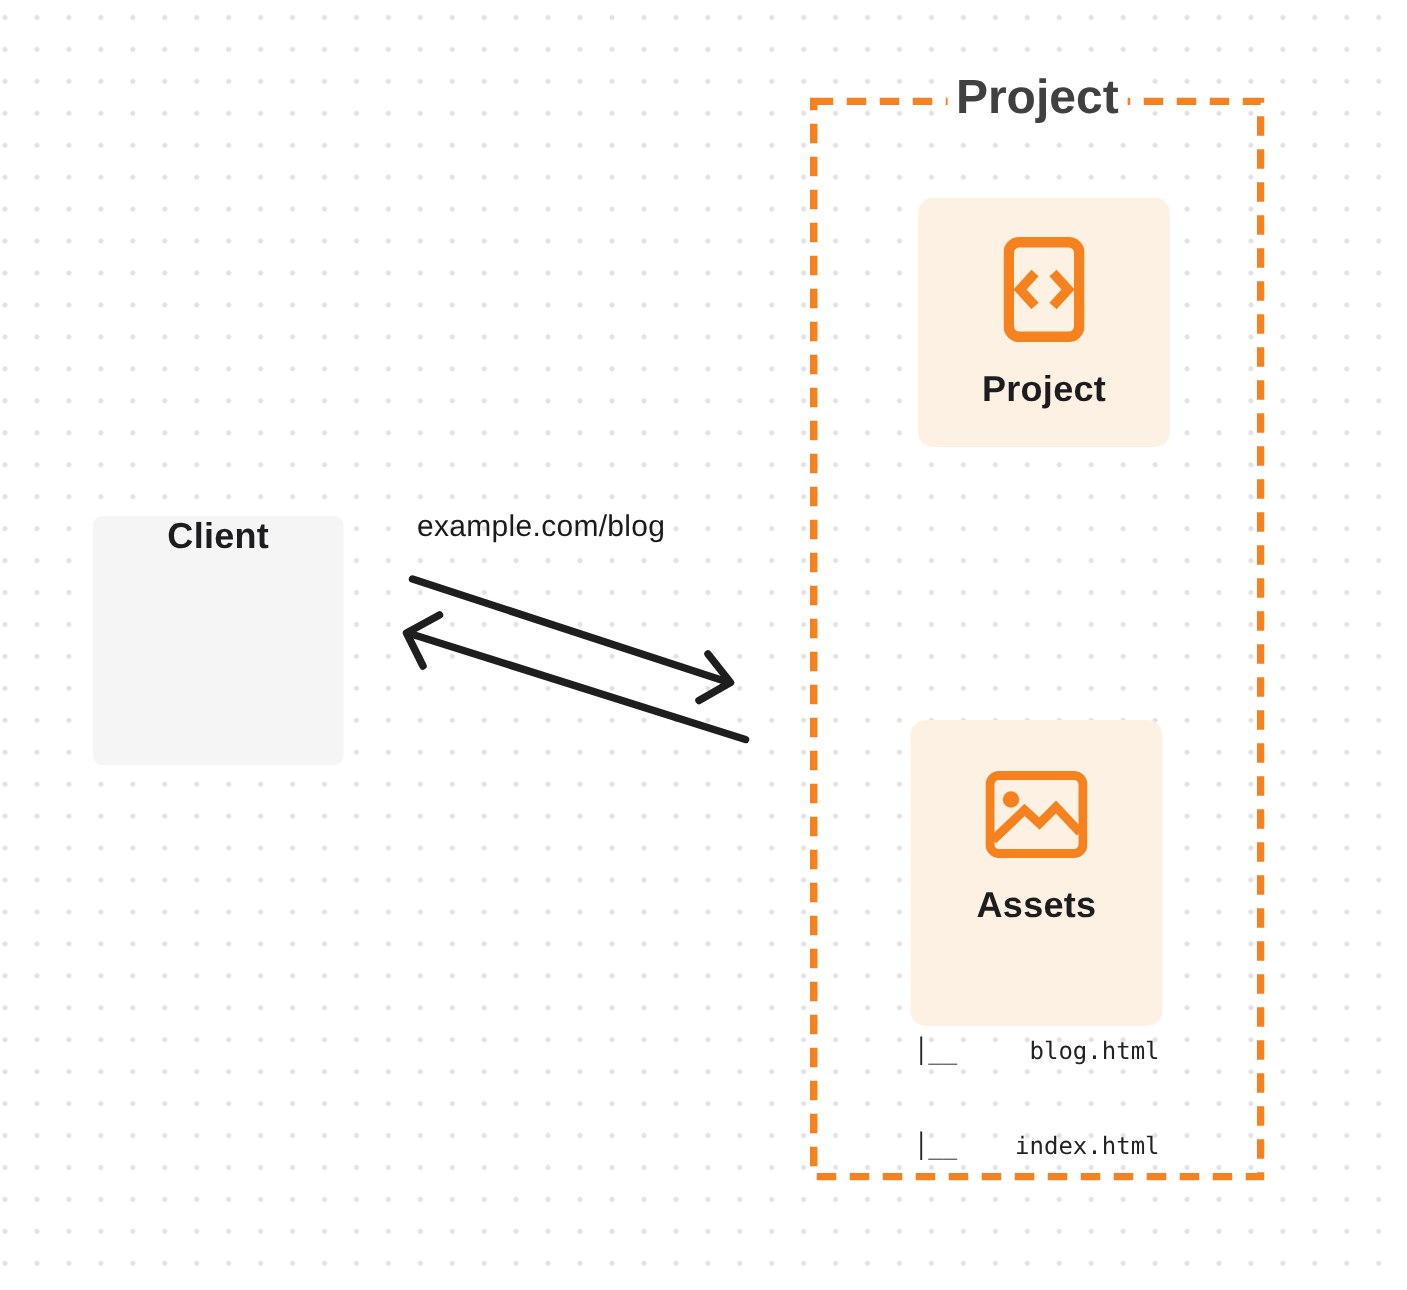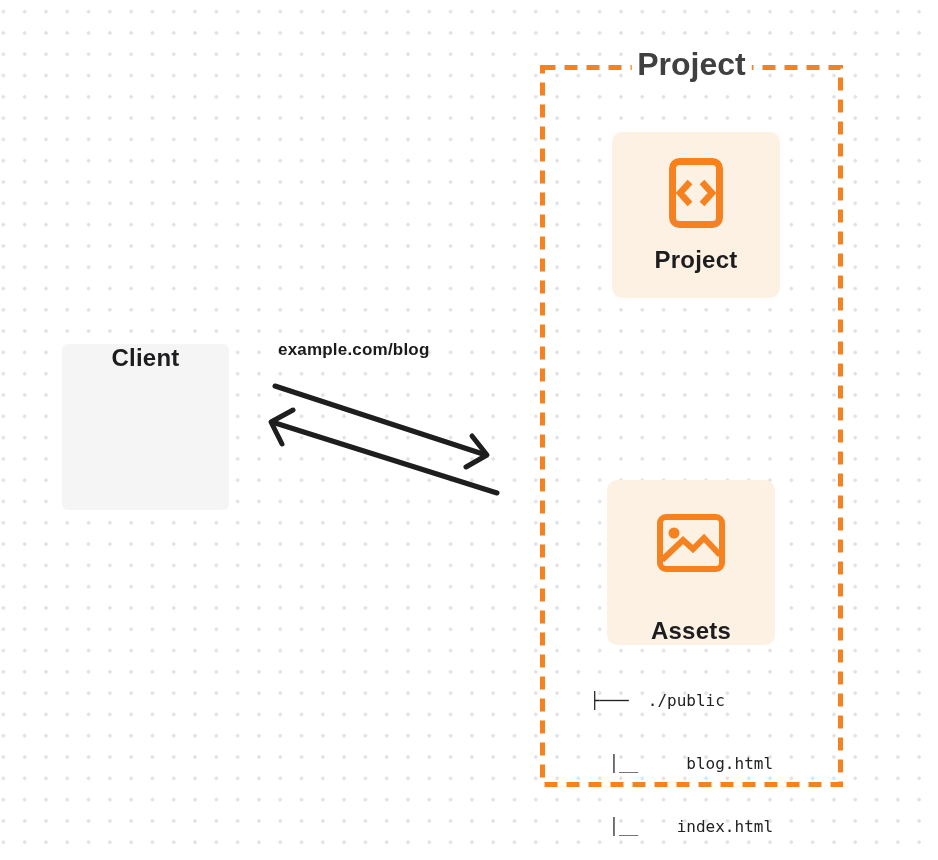--- a/index.html
+++ b/index.html
@@ -19,41 +19,41 @@
   }
   
   .client-box{
     position:absolute;left:62px;top:344px;width:167px;height:166px;
     background:#f5f5f6;border-radius:6px;
     display:flex;justify-content:center;
   }
   
   .request-label{
     position:absolute;left:278px;top:340px;
-    font-size:17px;font-weight:700;color:#1b1b1b;letter-spacing:.2px;
+    font-size:20px;font-weight:400;color:#1b1b1b;letter-spacing:.2px;
   }
   
   .arrows{position:absolute;left:0;top:0;pointer-events:none;}
   
   .project-box{
     position:absolute;left:540px;top:65px;width:303px;height:722px;
   }
   .project-border{position:absolute;left:0;top:0;}
   .project-label{
     position:absolute;top:-17px;left:50%;transform:translateX(-50%);
     background:#ffffff;padding:0 6px;line-height:32px;
     font-size:32px;font-weight:700;color:#404040;white-space:nowrap;
   }
   
   .card{
     position:absolute;background:#fdf1e3;border-radius:10px;
     display:flex;flex-direction:column;align-items:center;
   }
   .card.worker{left:72px;top:67px;width:168px;height:166px;}
-  .card.assets{left:67px;top:415px;width:168px;height:165px;gap:27px;}
+  .card.assets{left:67px;top:415px;width:168px;height:204px;}
   .card .icon{flex:0 0 auto;}
   .card.worker .icon{margin-top:26px;}
   .card.assets .icon{margin-top:34px;}
   .card .node-label{margin-top:18px;}
   
   .file-tree{
     position:absolute;left:50px;top:583px;
     font-family:"DejaVu Sans Mono",monospace;
     font-size:16px;line-height:21px;color:#222222;
     white-space:pre;
@@ -101,20 +101,19 @@
     <div class="card assets">
       <svg class="icon" width="68" height="58" viewBox="0 0 68 58" aria-hidden="true">
         <rect x="3" y="3" width="62" height="52" rx="6" fill="none" stroke="#f6821f" stroke-width="6"></rect>
         <circle cx="17" cy="19" r="5.5" fill="#f6821f"></circle>
         <path d="M5 46 L26 26 L36 35 L47 24 L63 41" fill="none" stroke="#f6821f" stroke-width="6" stroke-linejoin="miter"></path>
       </svg>
       <span class="node-label">Assets</span>
     </div>
 
     <div class="file-tree">
-      <div>├───  ./public</div>
       <div>  │__     blog.html</div>
       <div>  │__    index.html</div>
       
     </div>
   </div>
 
 </div>
 
 </body></html>

